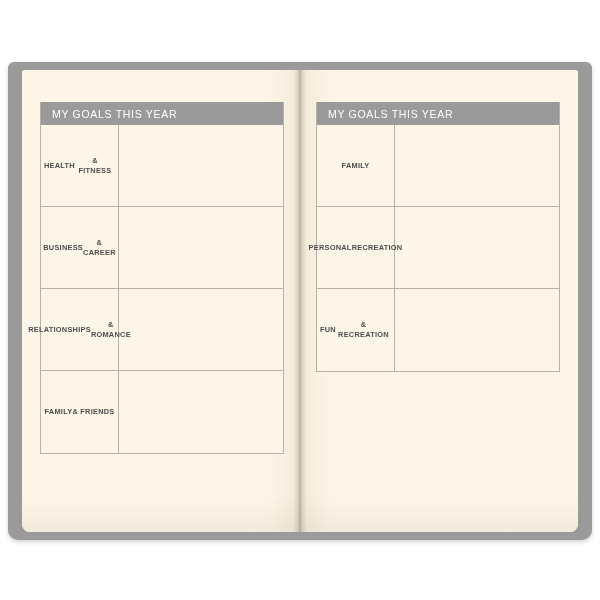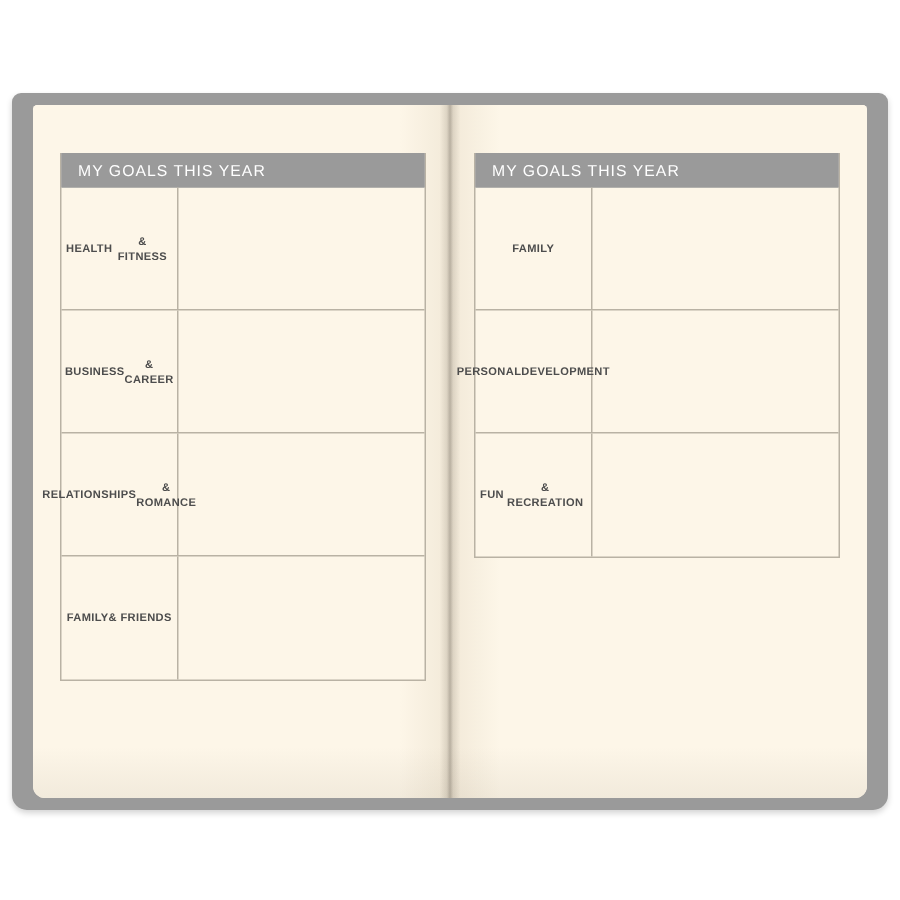--- a/index.html
+++ b/index.html
@@ -202,21 +202,21 @@
                 <br>
               <span></span>
             </div>
             <div class="goal-field"></div>
           </div>
 
           <div class="goal-row">
             <div class="goal-label">
               <span>PERSONAL</span>
                 <br>
-              <span>DEVELOPMENT</span>
+              <span>RECREATION</span>
             </div>
             <div class="goal-field"></div>
           </div>
 
           <div class="goal-row">
             <div class="goal-label">
               <span>FUN</span>
                 <br>
               <span>&amp; RECREATION</span>
             </div>

